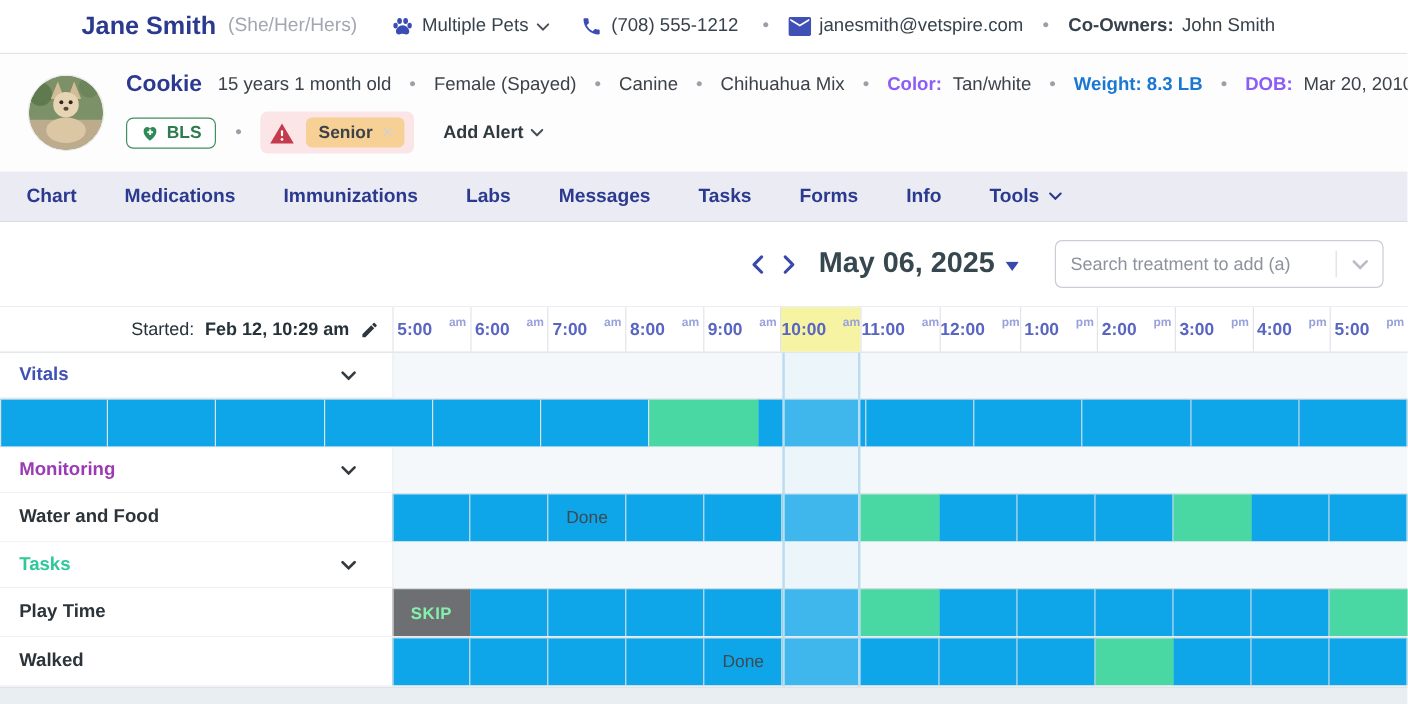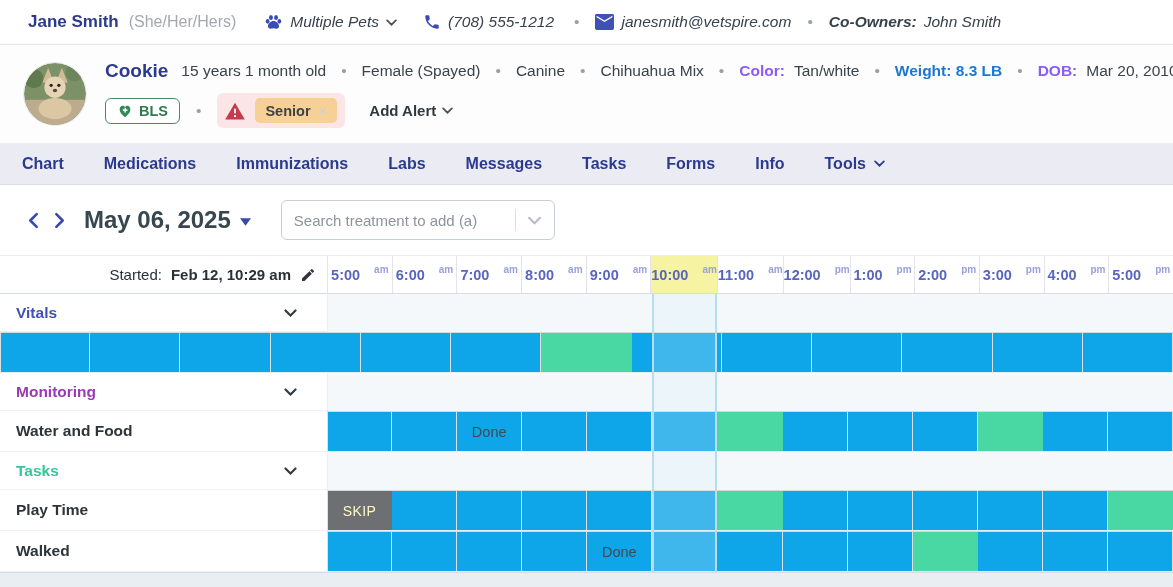--- a/index.html
+++ b/index.html
@@ -6,23 +6,23 @@
   html,body { width:1173px; height:587px; overflow:hidden; }
   body {
     font-family:"Liberation Sans","DejaVu Sans",sans-serif;
     background:#fff; color:#37424c; font-size:15.5px;
   }
   .app { width:1173px; height:587px; display:flex; flex-direction:column; }
 
   
   .topbar { height:45px; flex:0 0 45px; display:flex; align-items:center;
     padding:0 28px; background:#fff; border-bottom:1px solid #e3e3e8; gap:10px; }
-  .owner-name { font-weight:700; color:#2b3a8f; font-size:17px; }
+  .owner-name { font-weight:700; color:#2b3a8f; font-size:21px;margin-left:40px; }
   .pronouns { color:#a3a7b0; font-size:16px; margin-right:18px; }
-  .tb-item { display:flex; align-items:center; gap:7px; color:#37424c;font-style:italic; }
+  .tb-item { display:flex; align-items:center; gap:7px; color:#37424c; }
   .tb-item.pets { margin-right:16px; }
   .tb-item.phone { margin-right:4px; }
   .dot { color:#9aa0a8; margin:0 6px; }
   .co-label { font-weight:700; }
   .chev { display:inline-flex; color:#4a525b; }
   .icon-svg { display:inline-flex; }
 
   
   .patient { height:98px; flex:0 0 98px; background:#fdfdfe; display:flex;
     align-items:center; padding:0 24px; }
@@ -49,21 +49,21 @@
   .tabs { height:42px; flex:0 0 42px; background:#ebecf3; display:flex; align-items:center;
     padding:0 2px; border-bottom:1px solid #dcdde6; }
   .tab { padding:0 20px; font-weight:700; color:#2b3a8f; font-size:16px; cursor:pointer;
     display:flex; align-items:center; gap:8px; height:100%; }
   .due-badge { background:#f7941d; color:#fff; font-size:11px; font-weight:700;
     border-radius:10px; padding:3px 8px; line-height:1; }
   .tab .chev { color:#2b3a8f; }
 
   
   .toolbar { height:70px; flex:0 0 70px; display:flex; align-items:center; padding:0 20px;
-    background:#fff; }
+    background:#fff;justify-content:flex-end; }
   .arrow-btn { width:26px; height:26px; display:flex; align-items:center; justify-content:center;
     cursor:pointer; }
   .date-label { font-size:24px; font-weight:700; color:#37474f; margin:0 9px 0 12px; }
   .date-caret { display:flex; margin-top:4px; cursor:pointer; }
   .search-box { margin-left:30px; width:274px; height:40px; border:1px solid #c9cdd5;
     border-radius:6px; display:flex; align-items:center; background:#fff; }
   .search-box input { border:none; outline:none; flex:1; padding:0 12px; font-size:15px;
     color:#3b4249; font-family:Liberation Sans, sans-serif; background:transparent; }
   .search-box input::placeholder { color:#8d939c; }
   .search-sep { width:1px; height:22px; background:#dddfe4; }
@@ -93,21 +93,21 @@
   .chev-right { margin-left:auto; color:#343c42; display:flex; cursor:pointer; padding-right:14px; }
   .grid-row.treatment { height:41px; }
   .grid-row.treatment .lbl { font-weight:700; color:#2d3439; font-size:15.5px; }
   .sfx { font-weight:400; color:#a2a8af; margin-left:5px; }
   .grid-row.treatment .cells { flex:1; display:grid; grid-template-columns:repeat(13,1fr);
     border-top:1px solid #d3dbdf; border-bottom:1px solid #e8edf0; }
   .cell { background:#0ea5e9; border-right:1px solid #dce1e5; display:flex; align-items:center;
     justify-content:center; font-size:14.5px; color:#3e4a52; cursor:pointer; }
   .cell:first-child { border-left:1px solid #dce1e5; }
   .cell.filled { background:#49d7a3; border-right-color:#49d7a3; }
-  .cell.skip { background:#6e6f72; border-right-color:#6e6f72; color:#fef9c3; font-weight:400;
+  .cell.skip { background:#6e6f72; border-right-color:#6e6f72; color:#86efac; font-weight:700;
     letter-spacing:.4px; font-size:14px; }
   .current-col { position:absolute; top:38px; bottom:0; border-left:2px solid #b9dcf1;
     border-right:2px solid #b9dcf1; background:rgba(213,238,250,.25); pointer-events:none; }
 
   .bottom-strip { flex:1; background:#e8eef2; border-top:1px solid #d6dde2; }
 </style>
 </head>
 <body>
 
 <div class="app">

